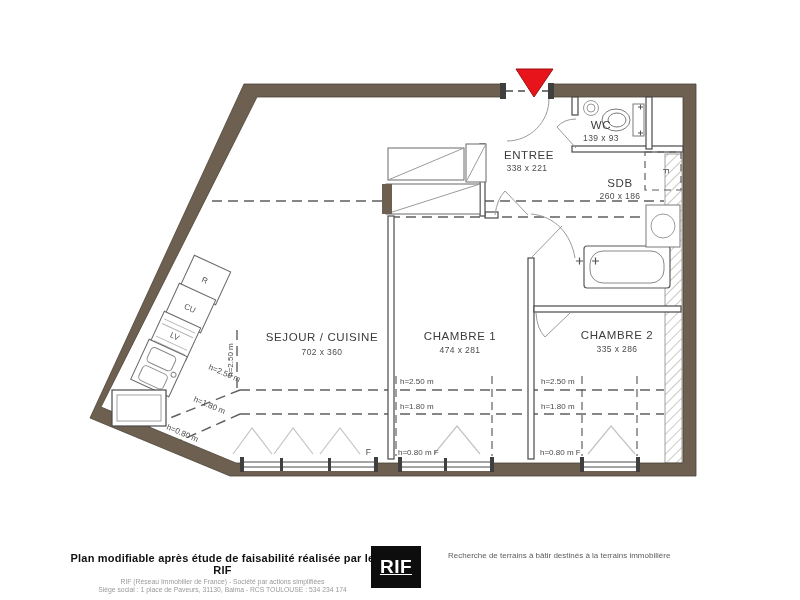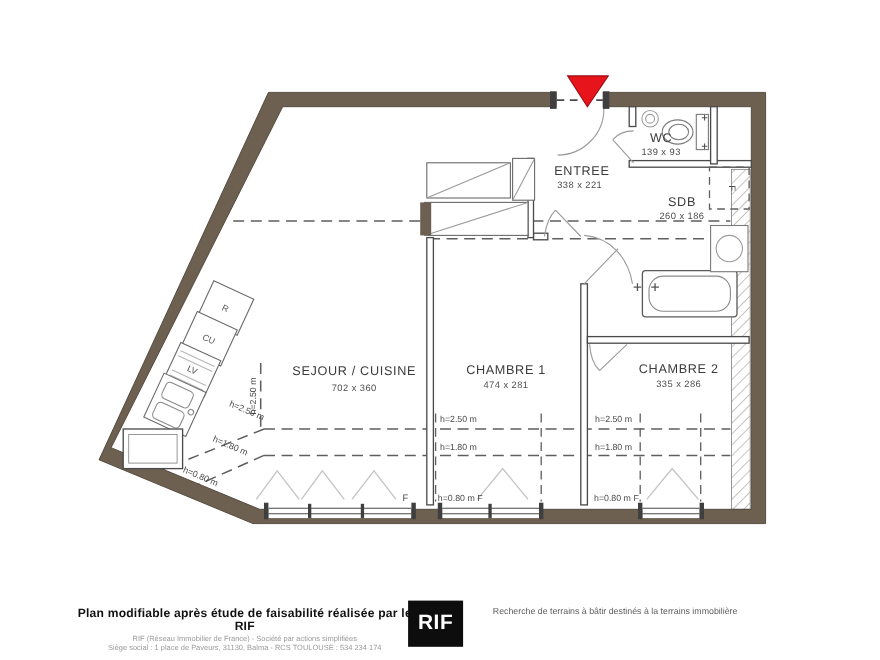--- a/index.html
+++ b/index.html
@@ -10,21 +10,21 @@
   .room-dims{font-size:8.5px;fill:#4c4c4c;letter-spacing:.4px;}
   .h-label{font-size:8px;fill:#4a4a4a;}
   .f-label{font-size:8.5px;fill:#4a4a4a;}
   .unit-label{font-size:8px;fill:#555;}
   .footer{position:absolute;left:0;top:540px;width:800px;height:60px;background:#fff;}
   .footer-left{position:absolute;left:70px;top:12px;width:305px;text-align:center;}
   .footer-left .bold{font-size:11px;font-weight:bold;color:#111;letter-spacing:.2px;}
   .footer-left .sub{font-size:6.8px;color:#9a9a9a;margin-top:2px;line-height:8px;}
   .footer-logo{position:absolute;left:371px;top:6px;width:50px;height:42px;background:#0d0d0d;
     color:#fff;display:flex;align-items:center;justify-content:center;
-    font-weight:bold;font-size:19px;letter-spacing:.5px;}
+    font-weight:bold;font-size:19px;letter-spacing:.5px;text-decoration:underline;}
   .footer-right{position:absolute;left:448px;top:10px;width:330px;font-size:8px;color:#5c5c5c;line-height:11.5px;}
 </style>
 </head>
 <body>
 
 <div class="stage">
 
 <svg width="800" height="540" viewBox="0 0 800 540">
   <defs>
     <pattern id="hatch" width="7" height="7" patternUnits="userSpaceOnUse" patternTransform="rotate(45)">

